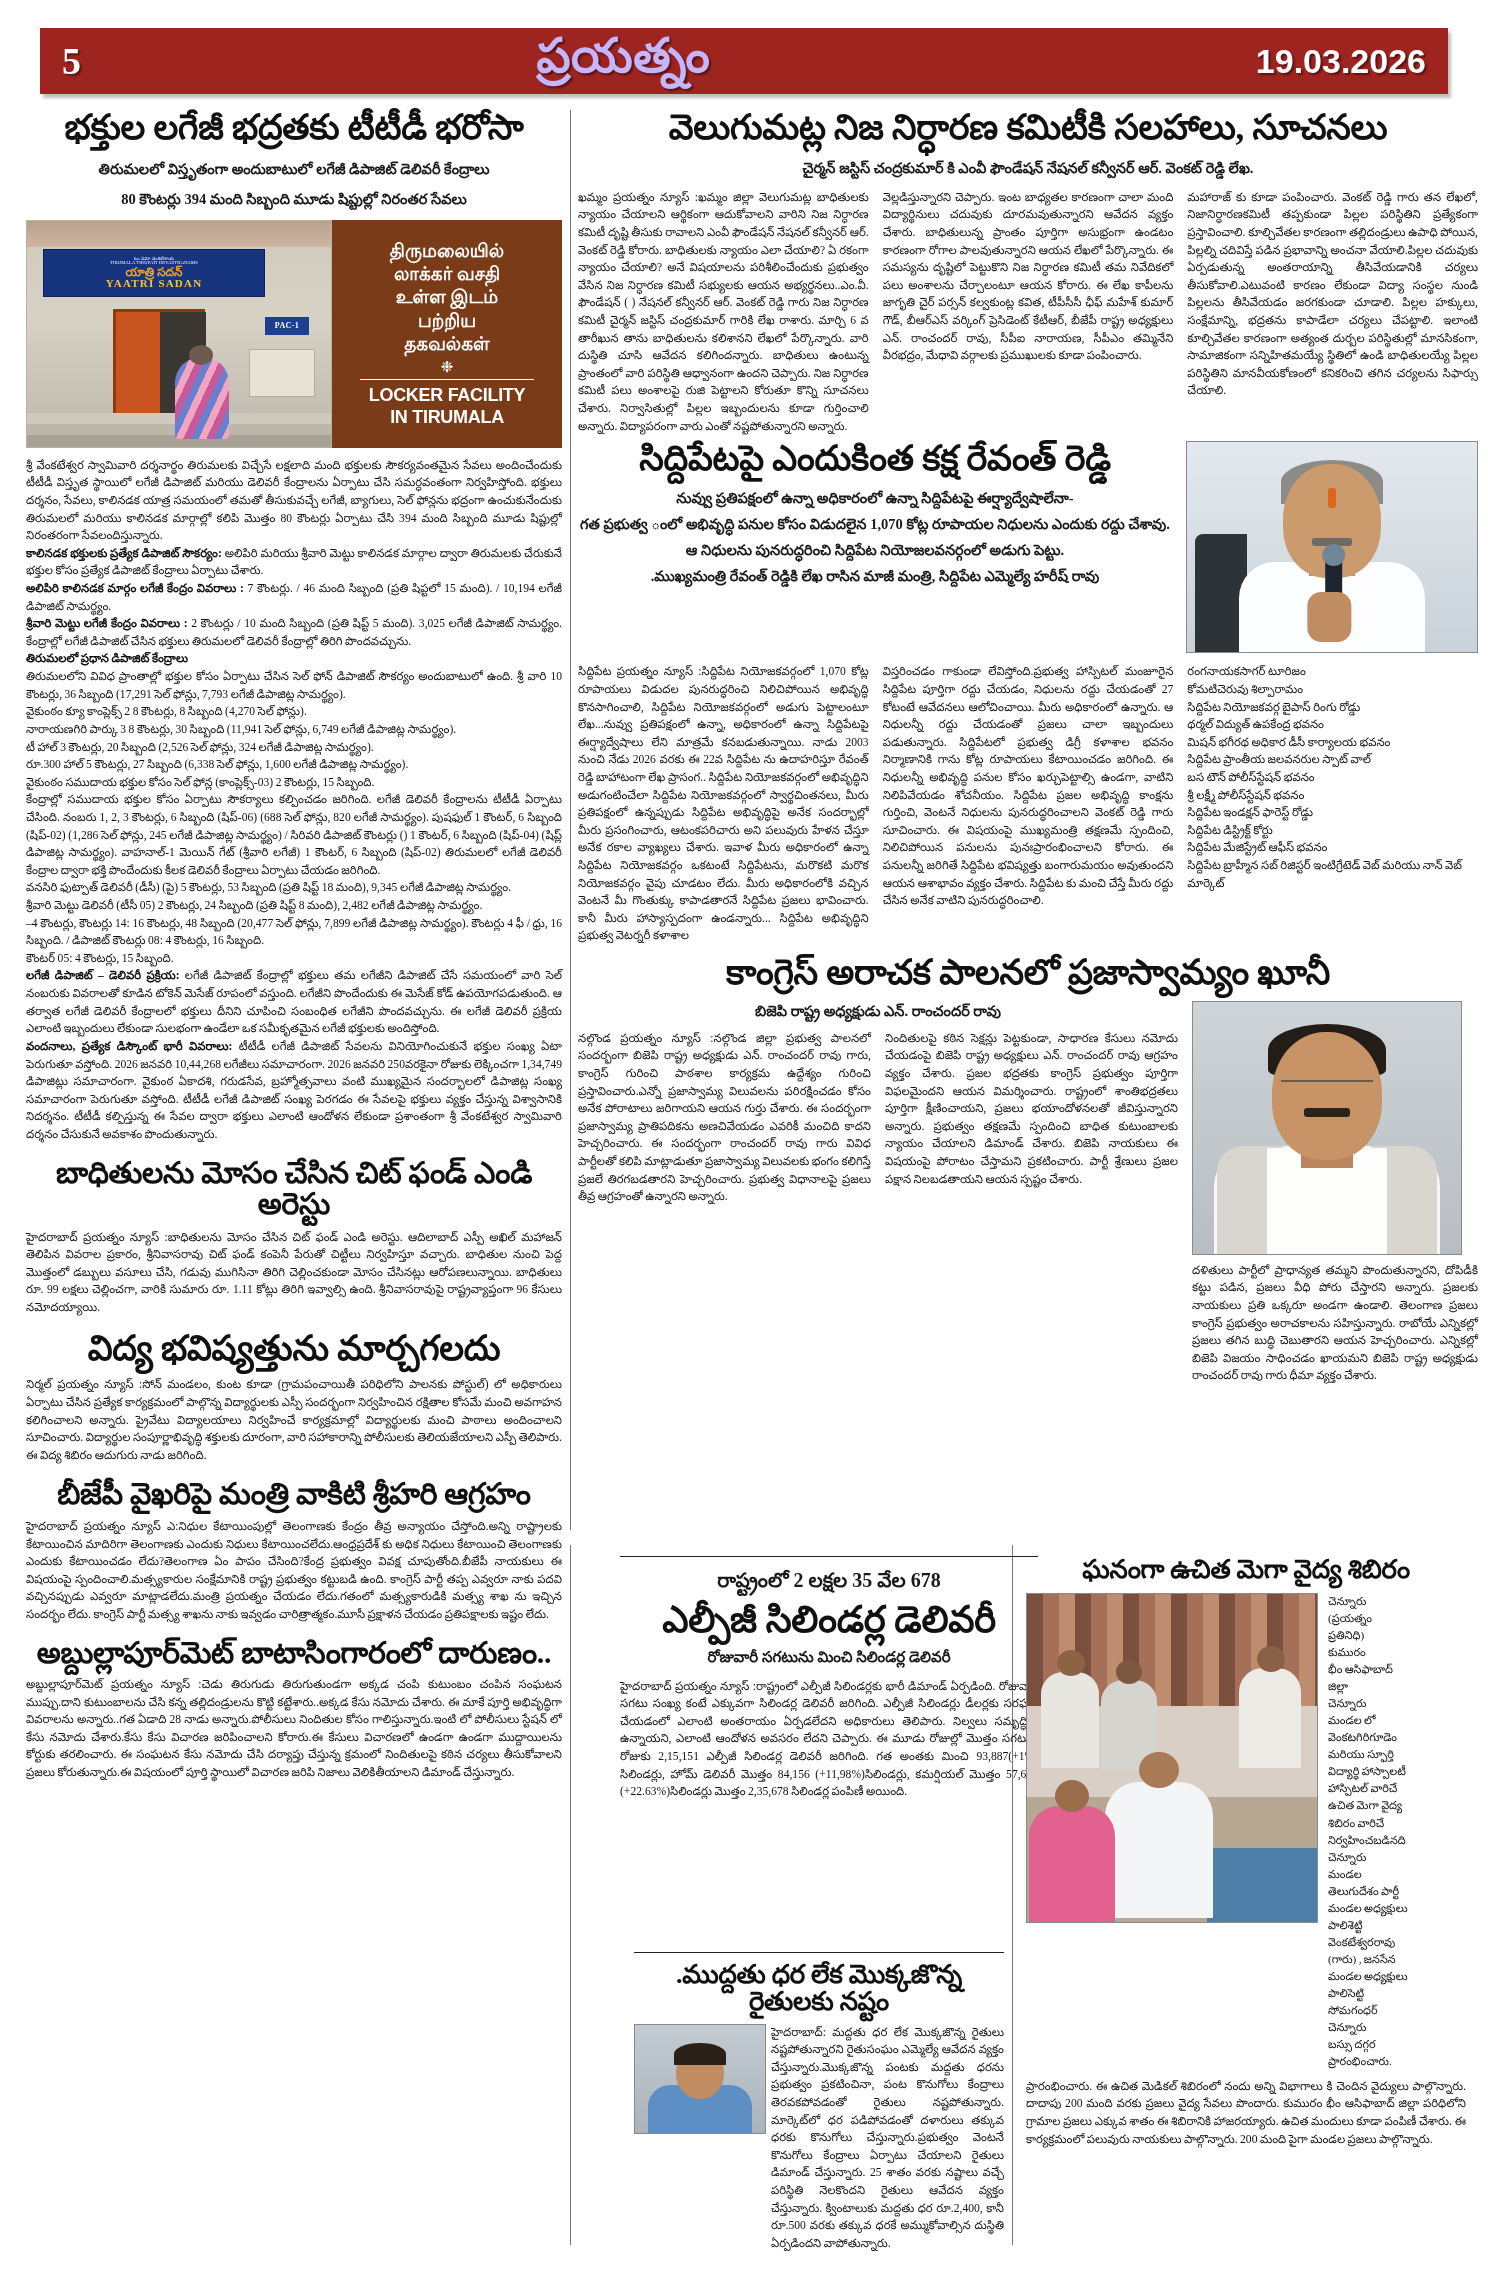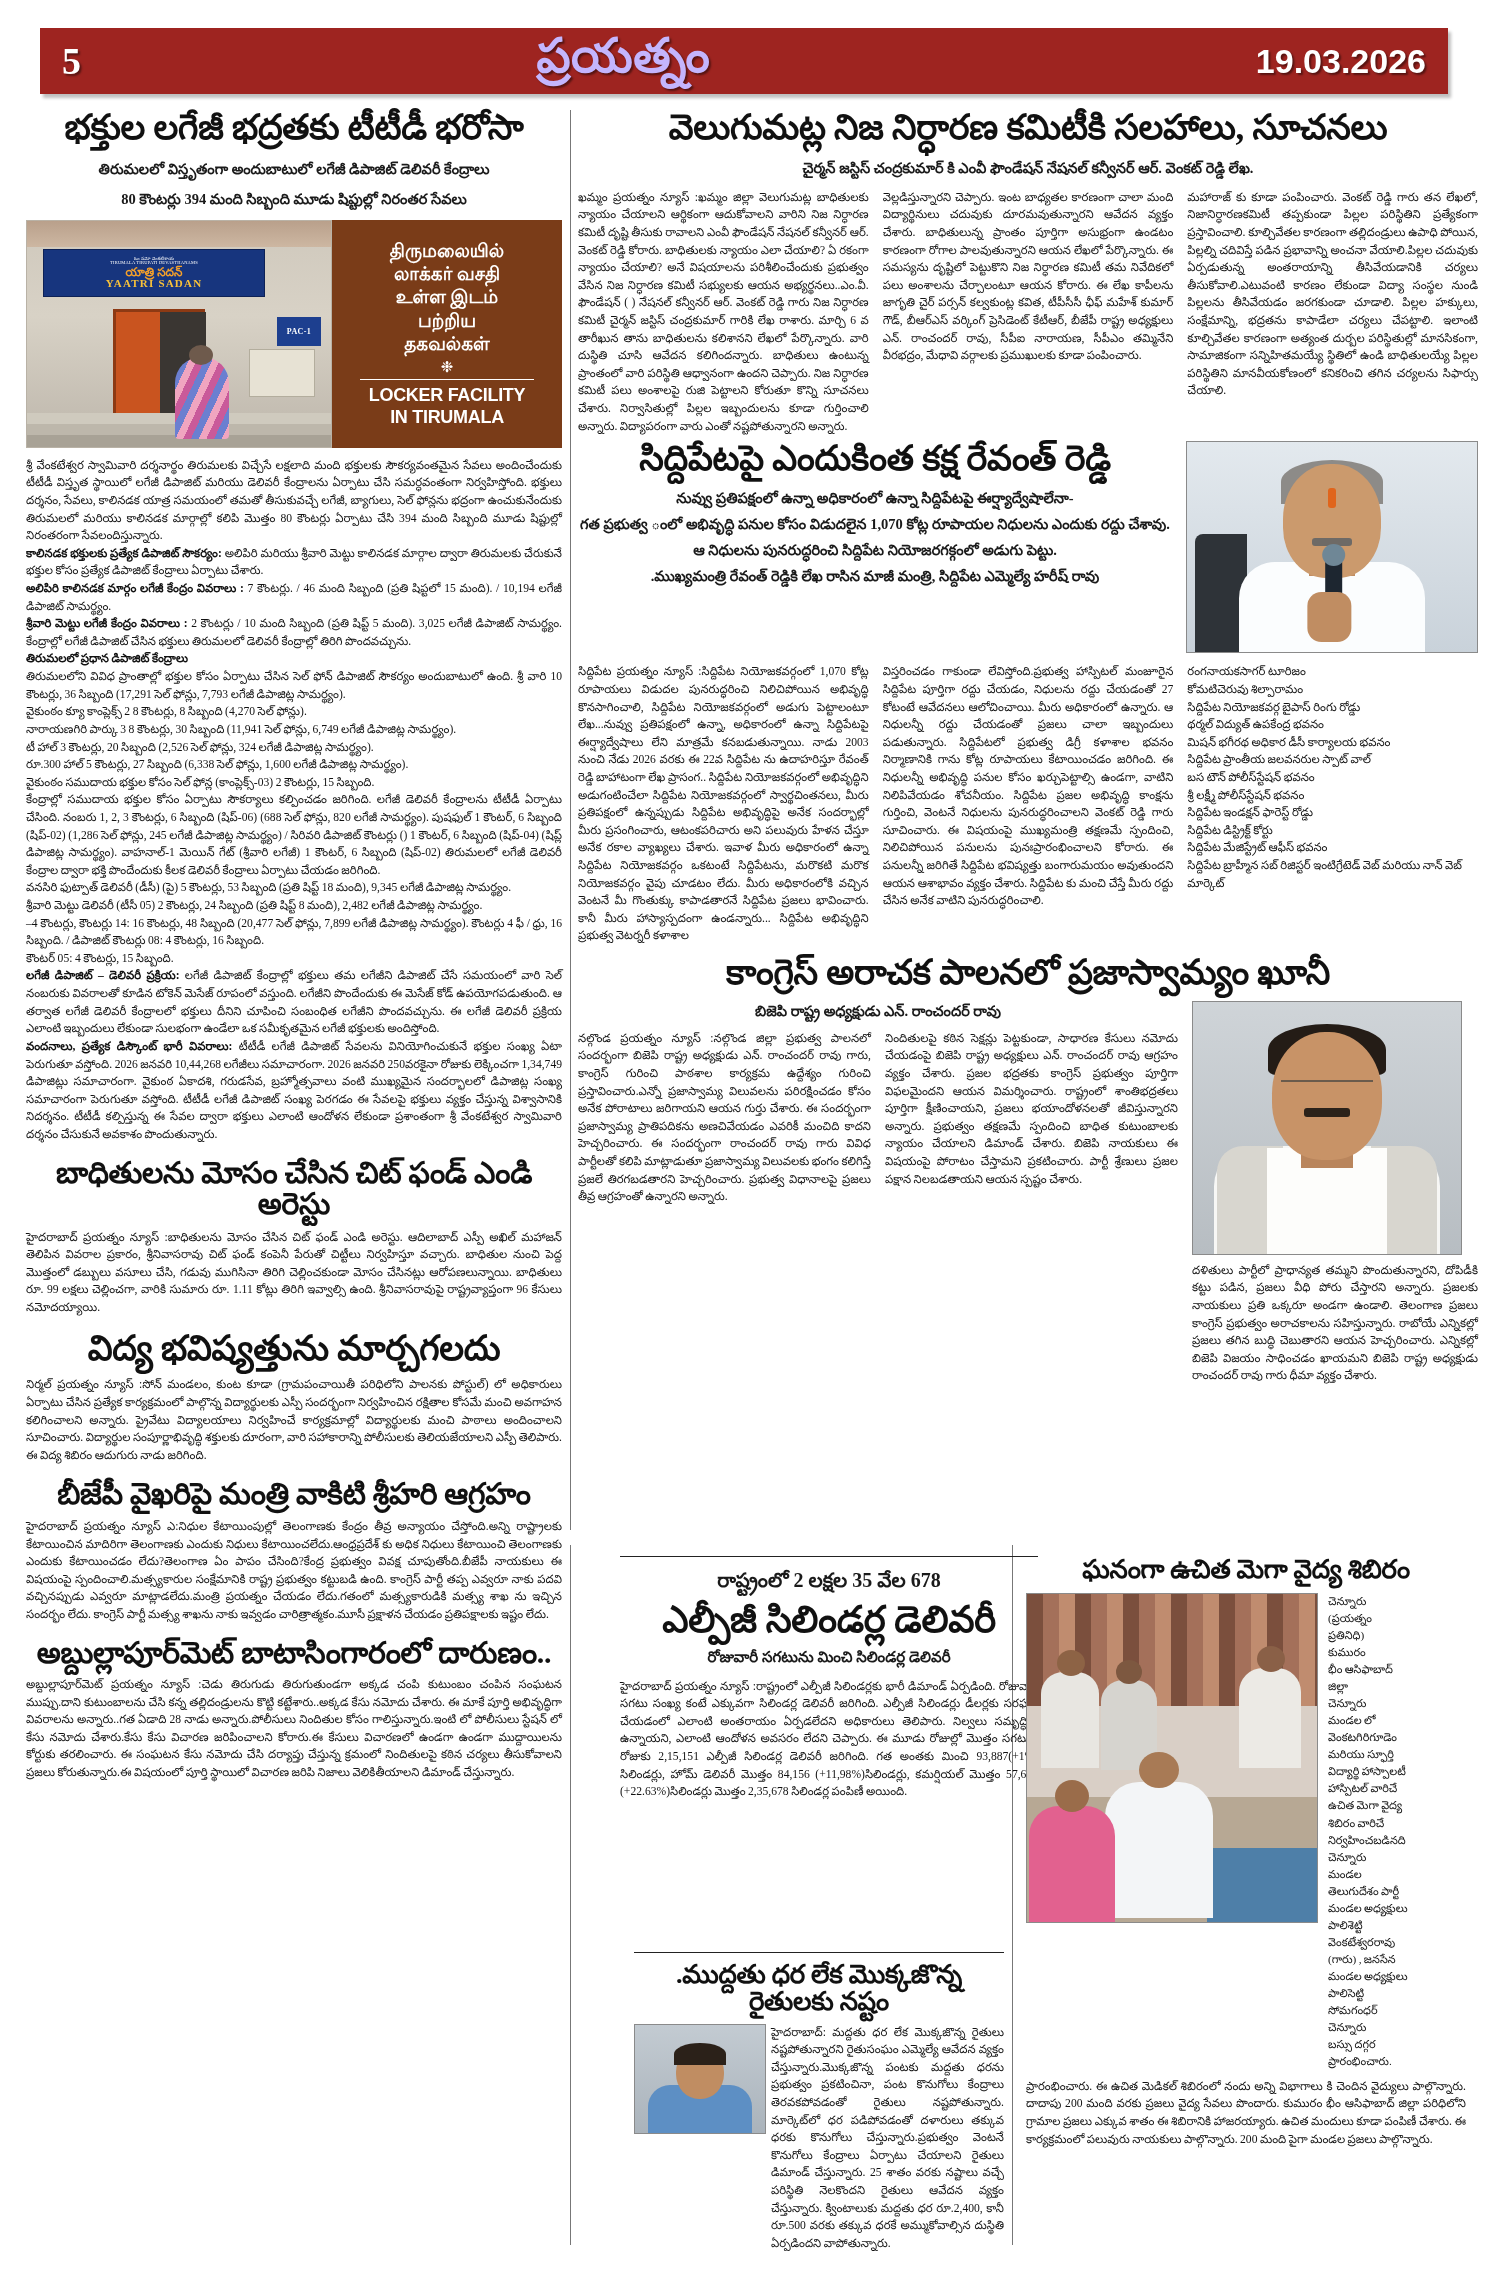--- a/index.html
+++ b/index.html
@@ -80,21 +80,21 @@
   .ys-photo .banner .b3 { color:#f7c13a; font-size: 11px; font-weight:bold; letter-spacing:1.2px; }
   .ys-photo .door {
     position:absolute; left:86px; top:88px; width:92px; height:122px;
     background:#c9541f; border:3px solid #8d3a14;
   }
   .ys-photo .door::after{
     content:""; position:absolute; left:44px; top:0; width:46px; height:100%;
     background:#3a3632;
   }
   .ys-photo .pac {
-    position:absolute; right:10px; top:96px; width:44px; height:29px;
+    position:absolute; right:22px; top:96px; width:44px; height:18px;
     background:#1d3f8f; color:#fff; font-size:8px; font-weight:bold;
     display:flex; align-items:center; justify-content:center; letter-spacing:.4px;
   }
   .ys-photo .plaque {
     position:absolute; right:16px; top:128px; width:66px; height:48px;
     background:#e7e2d4; border:1px solid #b3ad9d;
   }
   .ys-photo .person {
     position:absolute; left:148px; bottom:8px; width:54px; height:82px;
     background: repeating-linear-gradient(115deg,#c95a9a 0 7px,#6b7fd0 7px 14px,#f0a5c0 14px 21px);
@@ -282,21 +282,21 @@
           </div>
       </div>
     </div>
 
     <div style="margin-top:6px;">
       <div style="display:flex; gap:14px; align-items:flex-start;">
         <div style="flex:1;">
           <div class="hl hl-xl">సిద్దిపేటపై ఎందుకింత కక్ష రేవంత్ రెడ్డి</div>
           <div class="sub" style="margin-top:10px;">నువ్వు ప్రతిపక్షంలో ఉన్నా అధికారంలో ఉన్నా సిద్దిపేటపై ఈర్ష్యాద్వేషాలేనా-</div>
           <div class="sub" style="margin-top:5px;">గత ప్రభుత్వ ంలో అభివృద్ధి పనుల కోసం విడుదలైన 1,070 కోట్ల రూపాయల నిధులను ఎందుకు రద్దు చేశావు.</div>
-          <div class="sub" style="margin-top:5px;">ఆ నిధులను పునరుద్ధరించి సిద్దిపేట నియోజరగక్గంలో అడుగు పెట్టు.</div>
+          <div class="sub" style="margin-top:5px;">ఆ నిధులను పునరుద్ధరించి సిద్దిపేట నియోజలవనర్గంలో అడుగు పెట్టు.</div>
           <div class="sub" style="margin-top:5px;">.ముఖ్యమంత్రి రేవంత్ రెడ్డికి లేఖ రాసిన మాజీ మంత్రి, సిద్దిపేట ఎమ్మెల్యే హరీష్ రావు</div>
         </div>
         <div class="portrait p-harish">
           <div class="bg"></div>
             <div class="chair"></div>
           <div class="shirt"></div>
             <div class="neck"></div>
           <div class="hairtop"></div>
             <div class="head"></div>
           <div class="tilak"></div>

